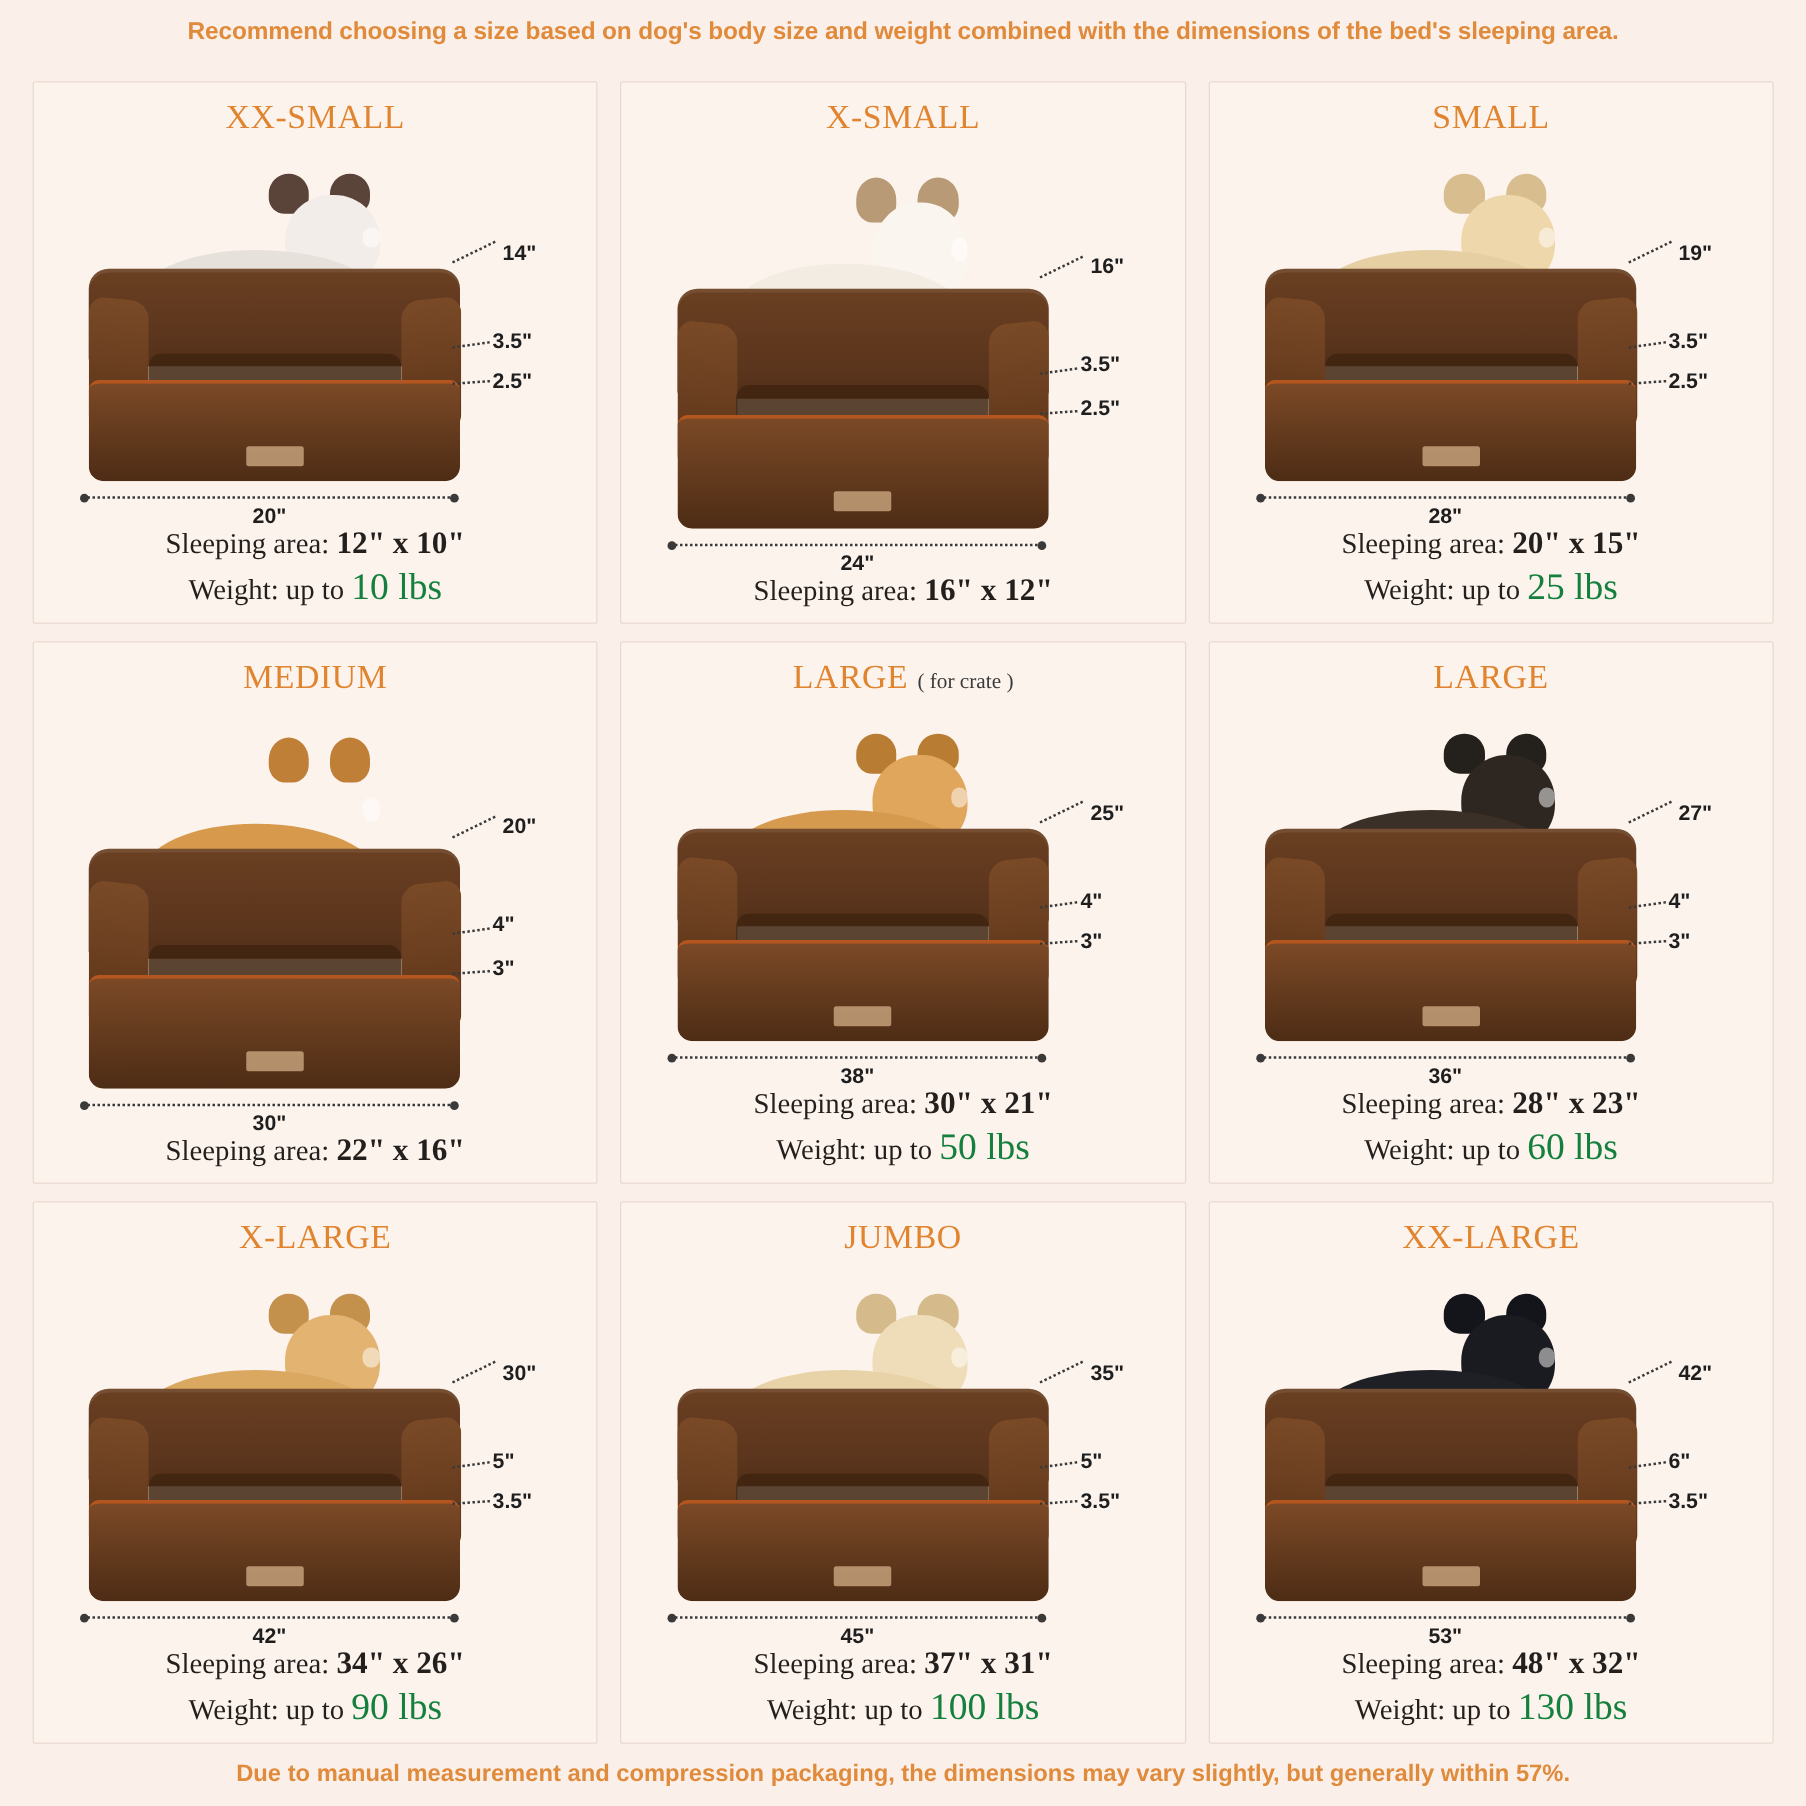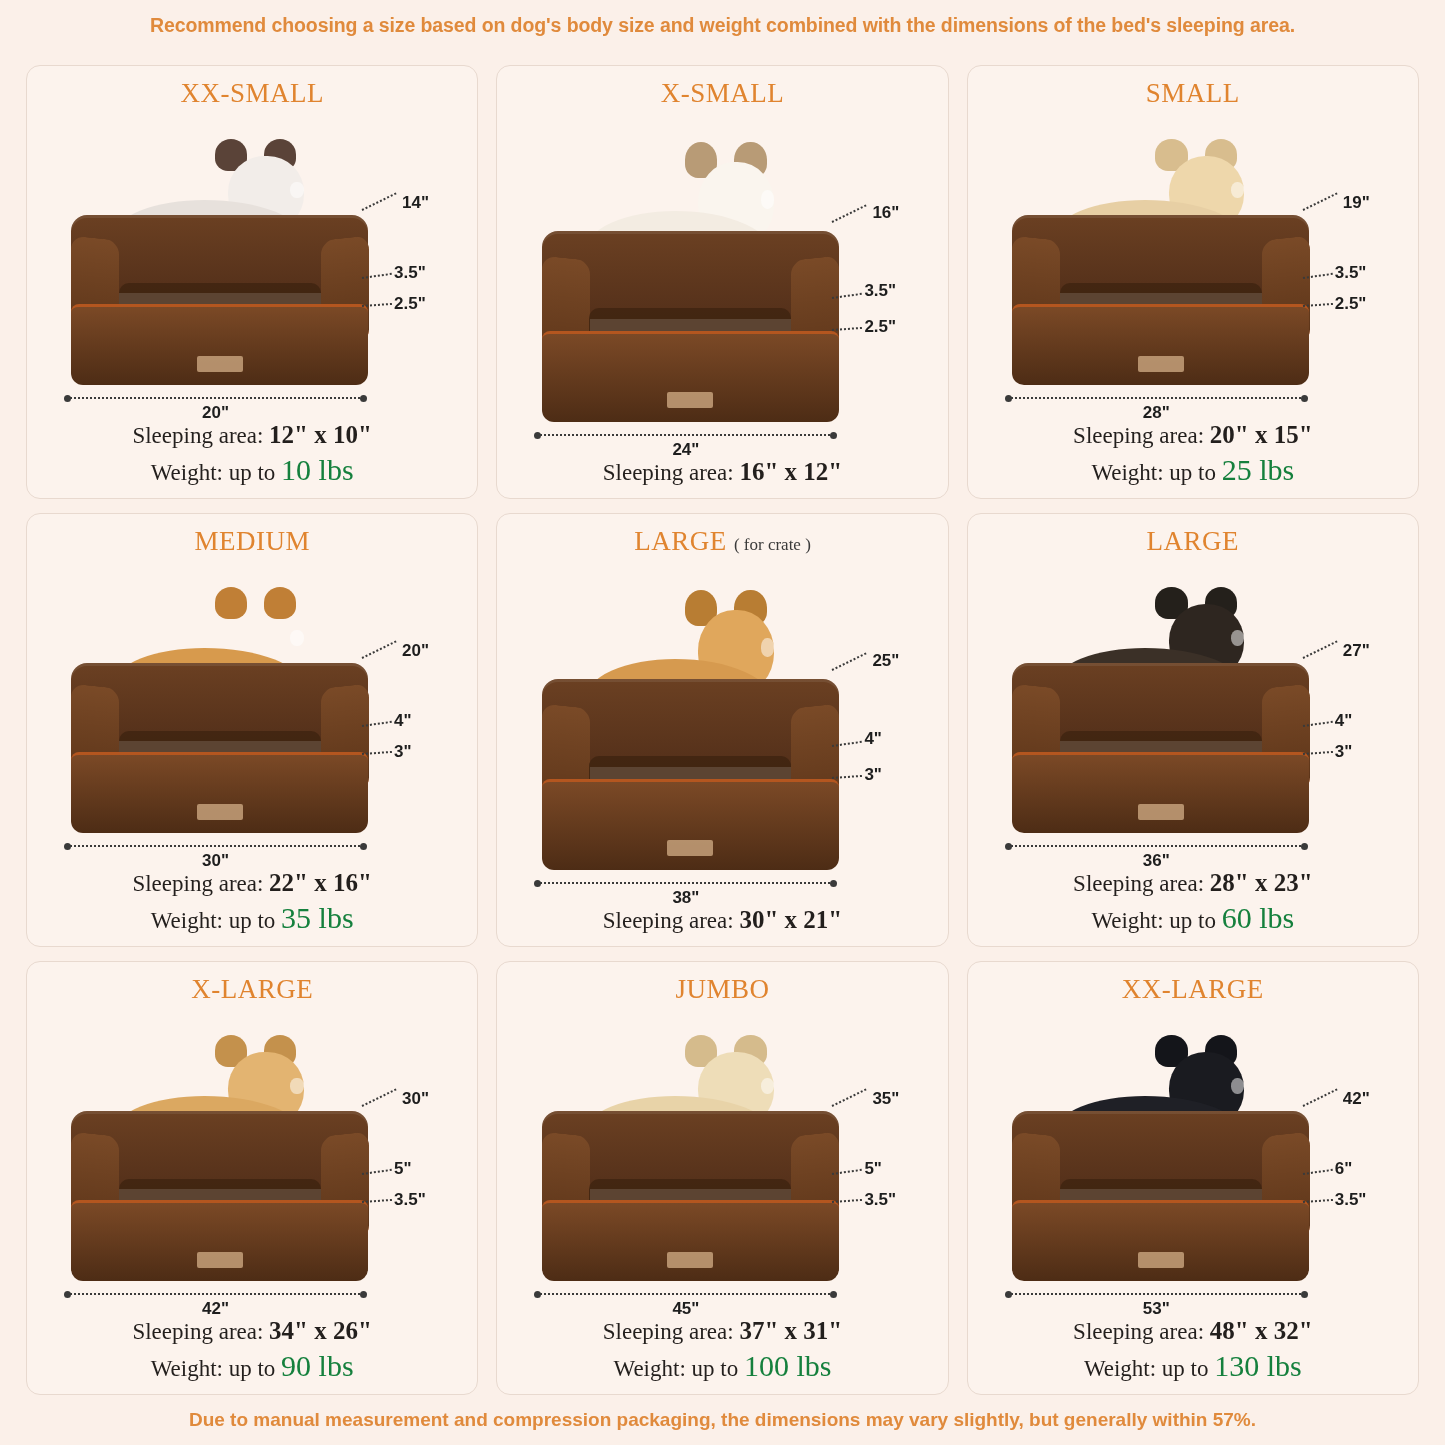--- a/index.html
+++ b/index.html
@@ -41,21 +41,21 @@
   }
   .grid {
     display: grid;
     grid-template-columns: repeat(3, 1fr);
     grid-template-rows: repeat(3, 1fr);
     gap: 14px 18px;
     flex: 1 1 auto;
   }
   .card {
     border: 1.5px solid #e8d9cf;
-    border-radius: 14px;
+    border-radius: 2px;
     background: #fcf3ed;
     display: flex;
     flex-direction: column;
     align-items: center;
     padding: 8px 10px 10px 10px;
     box-sizing: border-box;
     position: relative;
   }
   .card-title {
     font-family: "Liberation Serif", serif;
@@ -431,23 +431,20 @@
         <div class="dim-label lab-c">3"</div>
       </div>
       <div class="width-line">
         <div class="width-label">30"</div>
       </div>
     </div>
     <div class="specs">
       <div class="spec-line">
         <span>Sleeping area: </span><span class="val">22" x 16"</span>
       </div>
-      <div class="spec-line">
-        <span>Weight: up to </span><span class="weight">35 lbs</span>
-      </div>
     </div>
   </div>
       <div class="card">
     <div class="card-title">
       <span>LARGE</span>
       <span class="crate">( for crate )</span>
     </div>
     <div class="figure">
       <div class="animal">
         <div class="ear1" style="background:#b87d33"></div>
@@ -475,20 +472,23 @@
         <div class="dim-label lab-c">3"</div>
       </div>
       <div class="width-line">
         <div class="width-label">38"</div>
       </div>
     </div>
     <div class="specs">
       <div class="spec-line">
         <span>Sleeping area: </span><span class="val">30" x 21"</span>
       </div>
+      <div class="spec-line">
+        <span>Weight: up to </span><span class="weight">50 lbs</span>
+      </div>
     </div>
   </div>
       <div class="card">
     <div class="card-title">
       <span>LARGE</span>
       <span class="crate"></span>
     </div>
     <div class="figure">
       <div class="animal">
         <div class="ear1" style="background:#24201b"></div>

